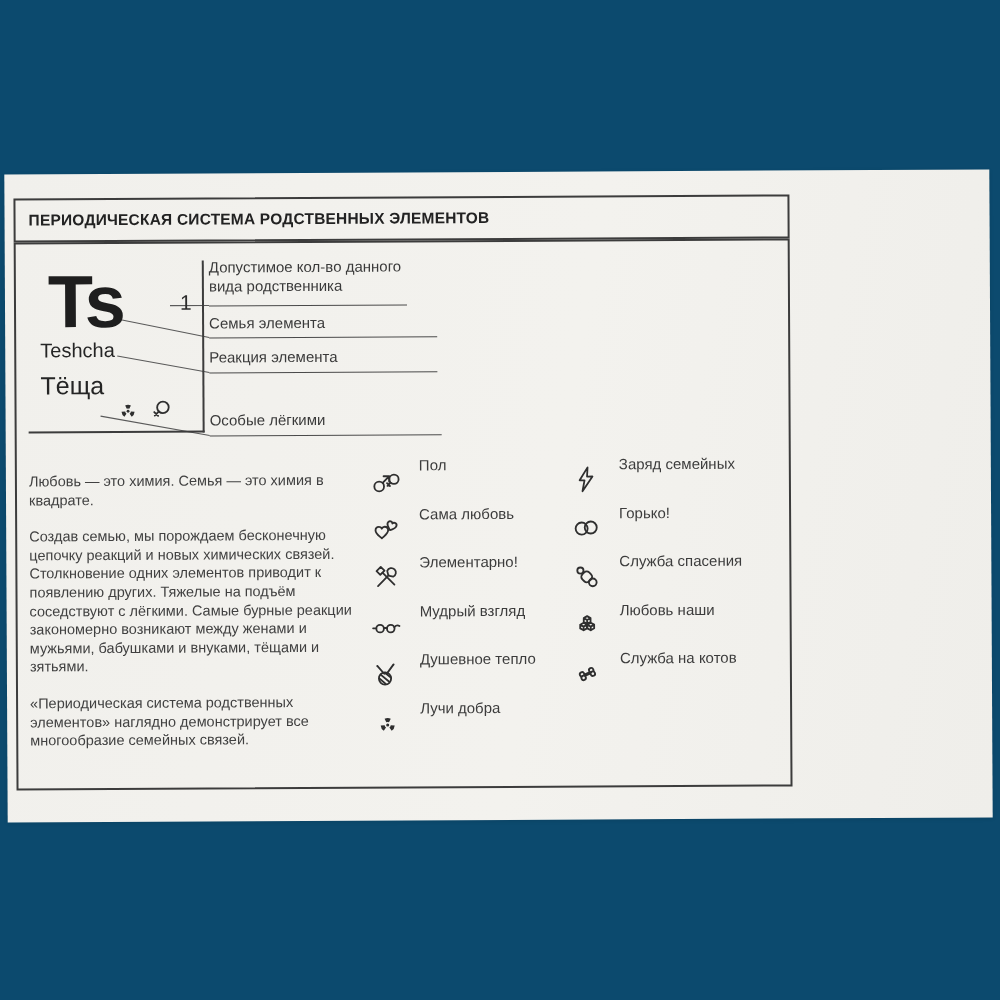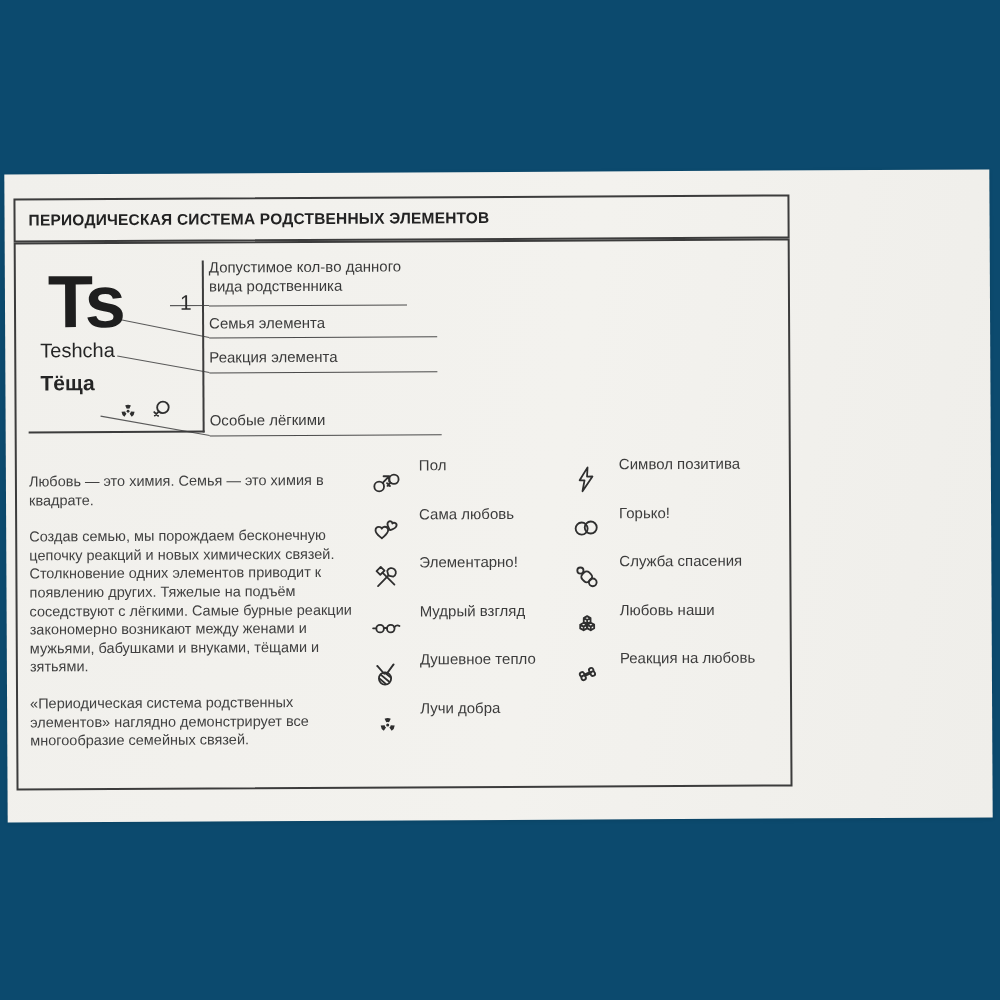--- a/index.html
+++ b/index.html
@@ -12,21 +12,21 @@
         box-sizing:border-box;display:flex;align-items:center;padding-left:13px;}
   .title-box span{font-size:15.5px;font-weight:bold;color:#222;letter-spacing:0.2px;}
   .content-box{position:absolute;left:9px;top:68px;width:776px;height:548px;border:2px solid #3c3c3c;
         box-sizing:border-box;}
   .element-box{position:absolute;left:12px;top:0;width:176px;height:172px;
         border-right:2px solid #3c3c3c;border-bottom:2px solid #3c3c3c;box-sizing:border-box;margin-top:17px;}
   .el-symbol{position:absolute;left:20px;top:8px;font-size:74px;line-height:0.9;font-weight:800;
         letter-spacing:-3px;color:#1e1e1e;}
   .el-count{position:absolute;left:152px;top:30px;font-size:21px;color:#2c2c2c;}
   .el-latin{position:absolute;left:12px;top:78px;font-size:20px;font-weight:normal;color:#252525;}
-  .el-cyr{position:absolute;left:12px;top:110px;font-size:21px;font-weight:bold;color:#252525;}
+  .el-cyr{position:absolute;left:12px;top:110px;font-size:25px;font-weight:normal;color:#252525;}
   .el-icons{position:absolute;left:86px;top:136px;display:flex;gap:5px;align-items:center;}
   .ann{position:absolute;border-bottom:1.5px solid #4a4a4a;color:#3a3a3a;font-size:15px;line-height:19px;}
   .ann0{left:193px;top:14px;width:198px;padding-bottom:10px;}
   .ann1{left:193px;top:70px;width:228px;padding-bottom:5px;}
   .ann2{left:193px;top:104px;width:228px;padding-bottom:6px;}
   .ann3{left:193px;top:167px;width:232px;padding-bottom:6px;}
   .leader{position:absolute;left:0;top:0;width:776px;height:548px;pointer-events:none;}
   .body-text{position:absolute;left:12px;top:228px;width:334px;font-size:14.5px;line-height:18.6px;color:#414141;}
   .body-text p{margin:0 0 18px 0;}
   .legend-col{position:absolute;top:214px;}
@@ -171,21 +171,21 @@
         </div>
       </div>
 
       <div class="legend-col c2">
         <div class="lrow">
           <span class="licon">
             <svg class="ic" width="30" height="30" viewBox="0 0 32 32">
               <path d="M17.8 3 L9.3 16.8 h5.2 L12.3 28.5 L23 12.8 h-5.8 Z"></path>
             </svg>
           </span>
-          <span class="llabel">Символ позитива</span>
+          <span class="llabel">Заряд семейных</span>
         </div>
         <div class="lrow">
           <span class="licon">
             <svg class="ic" width="31" height="31" viewBox="0 0 32 32">
               <circle cx="10.8" cy="16.5" r="6.2"></circle>
               <circle cx="20.2" cy="15.5" r="6.2"></circle>
             </svg>
           </span>
           <span class="llabel">Горько!</span>
         </div>
@@ -214,19 +214,19 @@
             <svg class="ic" width="31" height="31" viewBox="0 0 32 32">
               <g transform="rotate(-24 16 16)">
                 <path class="bar" d="M11.5 16 H20.5"></path>
                 <circle class="bgfill" cx="10.8" cy="14" r="2.3"></circle>
                 <circle class="bgfill" cx="10.8" cy="18" r="2.3"></circle>
                 <circle class="bgfill" cx="21.2" cy="14" r="2.3"></circle>
                 <circle class="bgfill" cx="21.2" cy="18" r="2.3"></circle>
               </g>
             </svg>
           </span>
-          <span class="llabel">Реакция на любовь</span>
+          <span class="llabel">Служба на котов</span>
         </div>
       </div>
 
     </div>
   </div>
 </div>
 
 </body></html>

